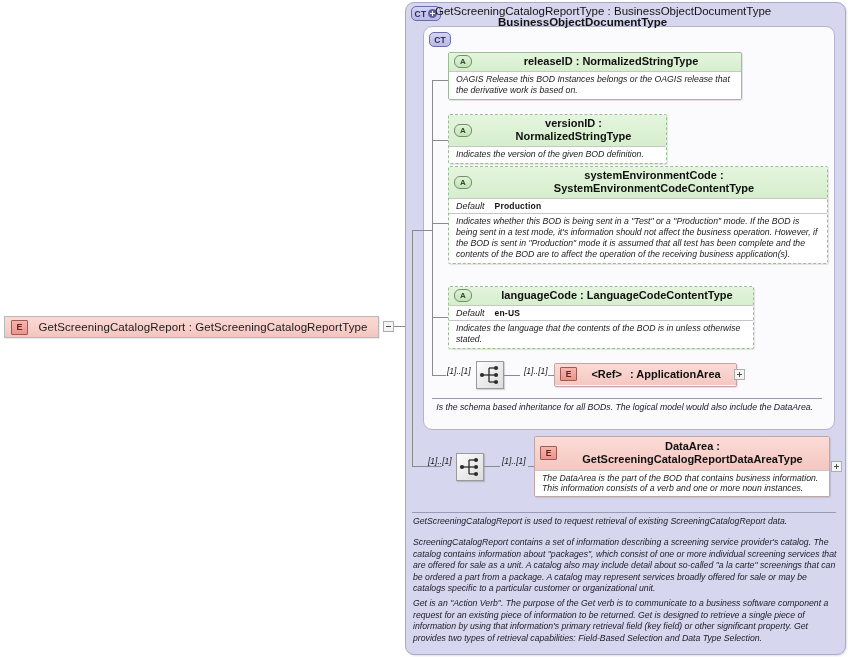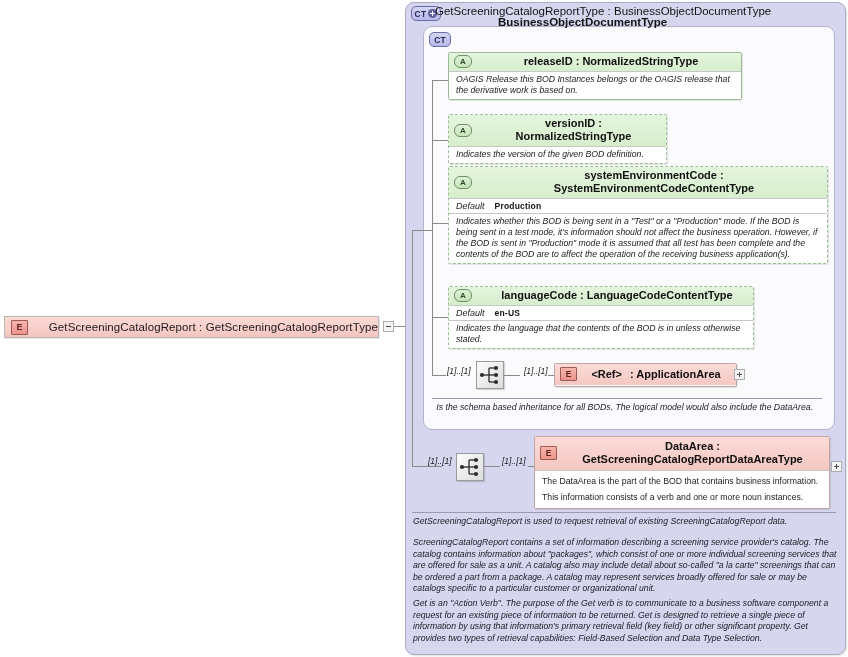--- a/index.html
+++ b/index.html
@@ -28,21 +28,21 @@
     background:linear-gradient(180deg,#f7b4ad,#ec948b);
     color:#5e2420;
     font-size:9px; font-weight:bold;
     display:flex; align-items:center; justify-content:center;
     margin-left:6px;
     border-radius:1px;
     font-family:"Liberation Sans", sans-serif;
   }
   #root-element .label {
     flex:1 1 auto;
-    text-align:right;
+    text-align:center;
     font-size:11.5px;
     color:#1b1b1b;
     letter-spacing:.1px;
     padding-right:0;
   }
 
   
   .toggle {
     position:absolute;
     width:11px; height:11px;
@@ -186,21 +186,21 @@
   }
   .elem-title {
     flex:1 1 auto; text-align:center;
     font-size:11px; font-weight:bold; color:#101010;
     line-height:13px; padding-right:4px;
   }
   .elem-title.ref { display:flex; justify-content:center; gap:8px; }
   .elem-doc {
     border-top:1px solid #c7c7c7; background:#fff;
     padding:2px 7px 3px 7px;
-    font-size:8.7px; color:#222; line-height:16px;
+    font-size:8.7px; font-style:italic; color:#222; line-height:10px;
   }
 
   
   .seq-icon {
     position:absolute;
     width:28px; height:28px;
     border:1px solid #9a9a9a;
     background:linear-gradient(135deg,#fdfdfd 0%,#eaeaea 55%,#dcdcdc 100%);
     box-shadow:1px 1px 1px rgba(0,0,0,.15);
   }

